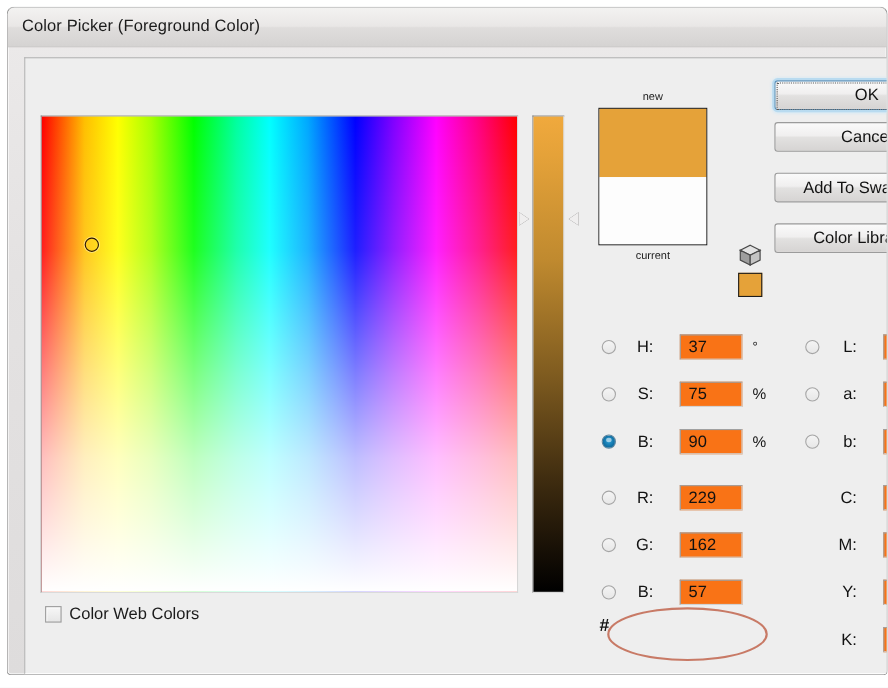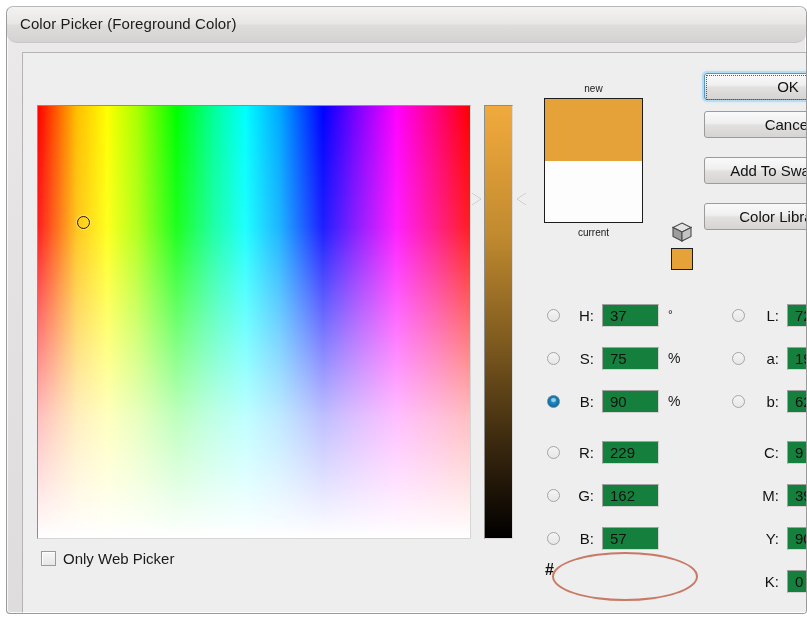--- a/index.html
+++ b/index.html
@@ -33,21 +33,20 @@
   }
 
   #title-bar {
     position: absolute;
     left: 0; top: 0;
     width: 100%;
     height: 36px;
     background: linear-gradient(to bottom, #f3f2f1 0%, #e9e7e6 48%, #dfdddc 52%, #d5d3d2 100%);
     border-bottom: 1px solid #c9c7c6;
     box-sizing: border-box;
-    border-radius: 10px;
   }
   #title-text {
     position: absolute;
     left: 13px;
     top: 8px;
     font-size: 15px;
     color: #1b1b1b;
     letter-spacing: 0.1px;
     white-space: nowrap;
   }
@@ -261,24 +260,24 @@
   .radio.placeholder { visibility: hidden; }
   .field-label {
     width: 26px;
     margin-left: 8px;
     text-align: right;
     font-size: 15px;
     color: #121212;
     flex: 0 0 auto;
   }
   .field-input {
-    margin-left: 8px;
+    margin-left: 24px;
     width: 57px;
     height: 23px;
-    background: #15803d;
+    background: #f97316;
     border: 1px solid #a0a0a0;
     border-right-color: #d2d2d2;
     border-bottom-color: #d2d2d2;
     box-sizing: border-box;
     font-family: "Liberation Sans", sans-serif;
     font-size: 15px;
     color: #111111;
     padding: 0 0 0 7px;
     line-height: 21px;
     flex: 0 0 auto;
@@ -350,21 +349,21 @@
     </div>
 
     <div id="slider-wrap">
       <div id="slider-ramp"></div>
     </div>
     <div class="slider-arrow" id="slider-arrow-left" style="left:449px; top:140px; position:absolute;"></div>
     <div class="slider-arrow" id="slider-arrow-right" style="left:494px; top:140px; position:absolute; border-left:none; border-right:9px solid #efeeee;"></div>
 
     <div id="only-web-colors">
       <div id="only-web-colors-box"></div>
-      <span id="only-web-colors-label">Only Web Picker</span>
+      <span id="only-web-colors-label">Color Web Colors</span>
     </div>
 
     <div id="preview-block">
       <div class="preview-caption">new</div>
       <div id="preview-swatches">
         <div id="preview-new" style="background: rgb(229, 162, 57);"></div>
         <div id="preview-current" style="background: rgb(253, 253, 253);"></div>
       </div>
       <div class="preview-caption" id="preview-caption-current">current</div>
     </div>

